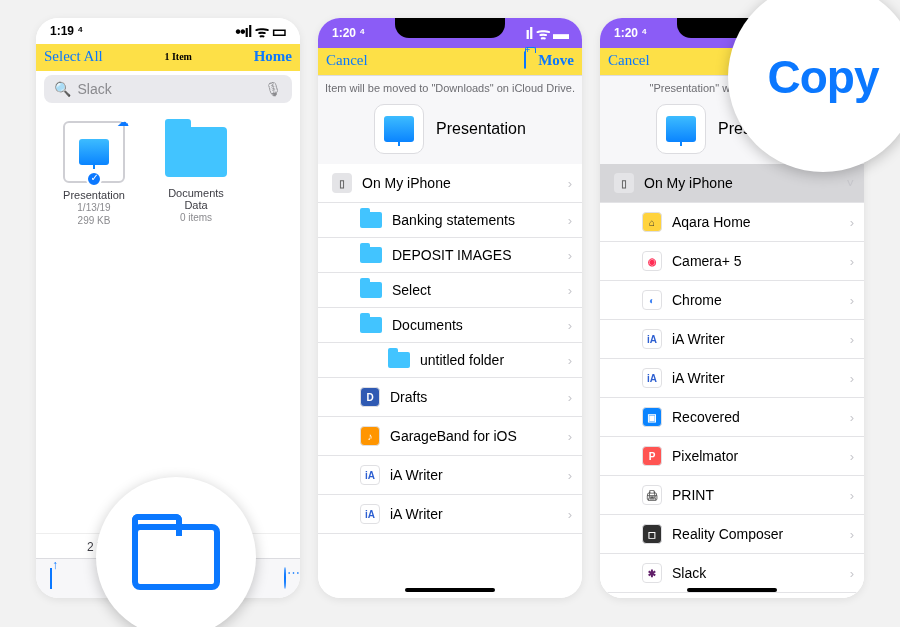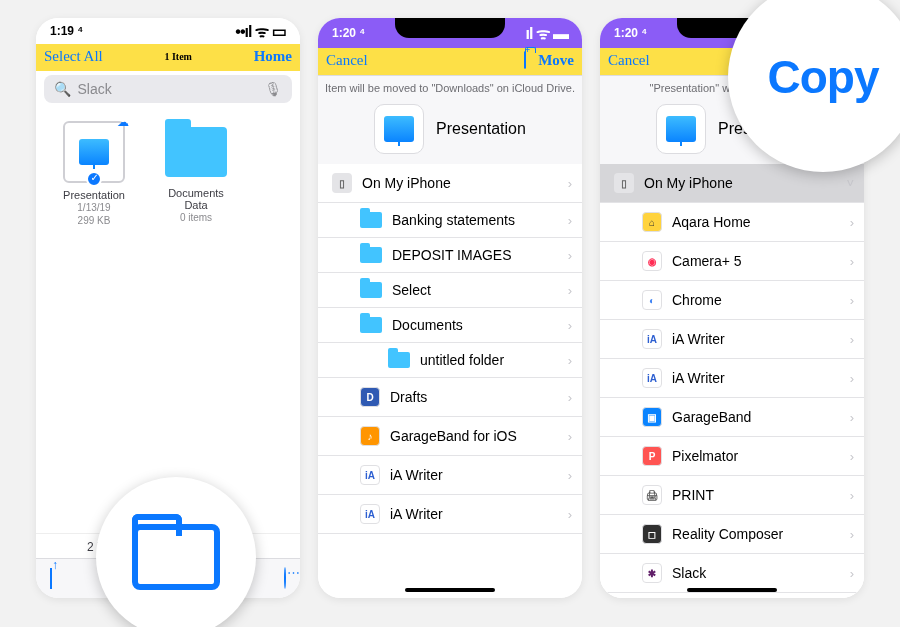--- a/index.html
+++ b/index.html
@@ -386,21 +386,21 @@
           <span>iA Writer</span>
           <span class="chev">›</span>
         </div>
         <div class="row indent">
           <span class="app-sq" style="background:#ffffff;color:#2d5fd1;border:0.5px solid #e0e0e3">iA</span>
           <span>iA Writer</span>
           <span class="chev">›</span>
         </div>
         <div class="row indent">
           <span class="app-sq" style="background:#0a84ff;color:#fff;border:0.5px solid #e0e0e3">▣</span>
-          <span>GarageBand</span>
+          <span>Recovered</span>
           <span class="chev">›</span>
         </div>
         <div class="row indent">
           <span class="app-sq" style="background:#ff5452;color:#fff;border:0.5px solid #e0e0e3">P</span>
           <span>Pixelmator</span>
           <span class="chev">›</span>
         </div>
         <div class="row indent">
           <span class="app-sq" style="background:#ffffff;color:#555;border:0.5px solid #e0e0e3">🖨</span>
           <span>PRINT</span>

